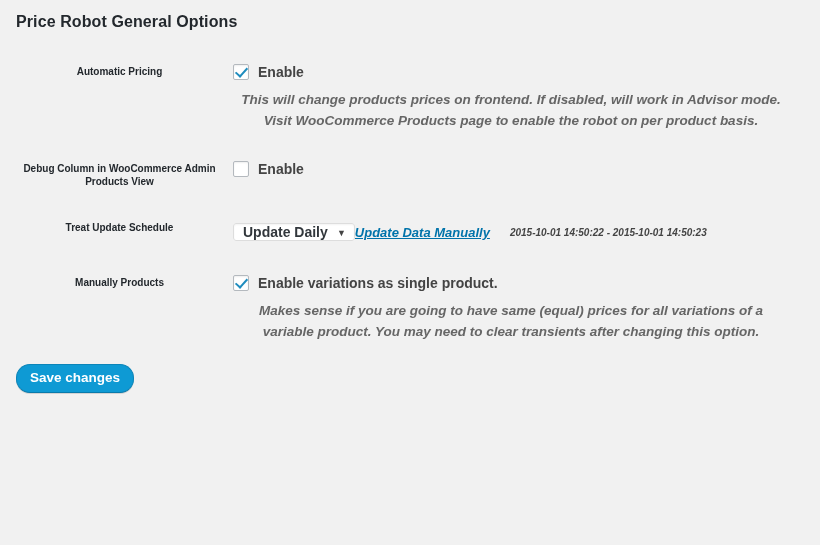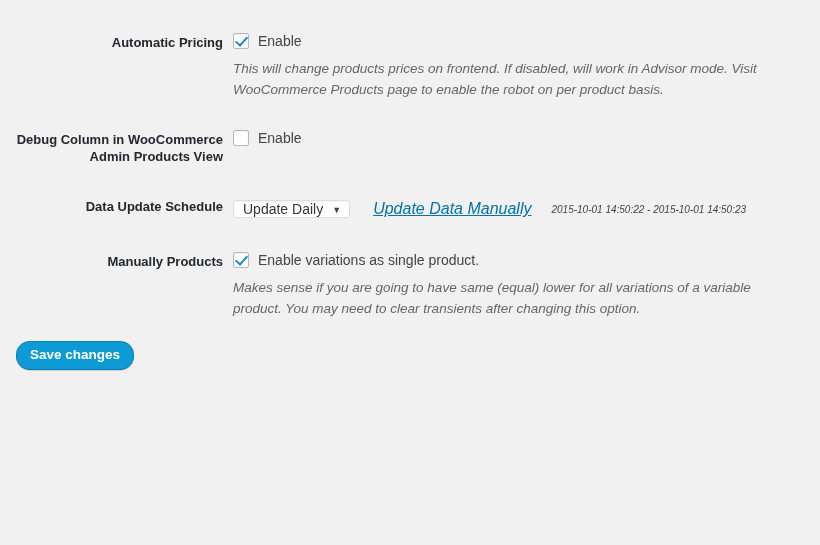--- a/index.html
+++ b/index.html
@@ -31,33 +31,34 @@
     letter-spacing: 0.1px;
   }
   table.form-table {
     border-collapse: collapse;
     width: 820px;
     margin-top: 18px;
     table-layout: fixed;
   }
   table.form-table th {
     width: 233px;
-    text-align: right;
+    text-align: center;
     vertical-align: top;
     padding: 16px 10px 16px 16px;
     font-weight: bold;
-    font-size: 13px;
+    font-size: 10px;
     line-height: 1.35;
     color: #23282d;
     box-sizing: border-box;
   }
   table.form-table td {
     vertical-align: top;
     padding: 14px 18px 14px 0;
     box-sizing: border-box;
+    font-weight: bold;
   }
   .cb-line {
     display: flex;
     align-items: center;
     height: 18px;
   }
   .checkbox {
     width: 16px;
     height: 16px;
     box-sizing: border-box;
@@ -86,20 +87,21 @@
     color: #444;
     line-height: 1;
   }
   .description {
     margin: 8px 0 0 0;
     font-style: italic;
     font-size: 13.5px;
     line-height: 1.58;
     color: #666;
     max-width: 556px;
+    text-align: center;
   }
   .select-wrap {
     display: inline-block;
     position: relative;
     vertical-align: middle;
   }
   .select-box {
     width: 171px;
     height: 29px;
     box-sizing: border-box;
@@ -123,24 +125,24 @@
     font-size: 9px;
     color: #444;
     pointer-events: none;
   }
   .schedule-row-inner {
     display: flex;
     align-items: center;
     white-space: nowrap;
   }
   .manual-link {
-    margin-left: 23px;
+    margin-left: 0;
     color: #0073aa;
     font-style: italic;
-    font-size: 16px;
+    font-size: 13px;
     text-decoration: underline;
     cursor: pointer;
   }
   .timestamps {
     margin-left: 20px;
     font-style: italic;
     font-size: 10px;
     color: #444;
   }
   .button-primary {
@@ -161,20 +163,21 @@
   .submit-area {
     padding: 8px 0 0 16px;
   }
   .row-schedule th, .row-schedule td { padding-top: 13px; padding-bottom: 13px; }
 </style>
 </head>
 <body>
 
 <div class="page">
 
+  <h1 class="page-title">Price Robot General Options</h1>
 
   <table class="form-table">
     <tbody>
 
       <tr>
         <th>Automatic Pricing</th>
         <td>
           <label class="cb-line">
             <span class="checkbox checked"></span>
             <span class="cb-label">Enable</span>
@@ -187,42 +190,42 @@
         <th>Debug Column in WooCommerce Admin Products View</th>
         <td>
           <label class="cb-line">
             <span class="checkbox"></span>
             <span class="cb-label">Enable</span>
           </label>
         </td>
       </tr>
 
       <tr class="row-schedule">
-        <th>Data Update Schedule</th>
+        <th>Treat Update Schedule</th>
         <td>
           <div class="schedule-row-inner">
             <span class="select-wrap">
               <span class="select-box">Update Daily</span>
               <span class="select-arrow">▼</span>
             </span>
             <span class="manual-link">Update Data Manually</span>
             <span class="timestamps">2015-10-01 14:50:22 - 2015-10-01 14:50:23</span>
           </div>
         </td>
       </tr>
 
 
       <tr>
         <th>Manually Products</th>
         <td>
           <label class="cb-line">
             <span class="checkbox checked"></span>
             <span class="cb-label">Enable variations as single product.</span>
           </label>
-          <p class="description">Makes sense if you are going to have same (equal) lower for all variations of a variable product. You may need to clear transients after changing this option.</p>
+          <p class="description">Makes sense if you are going to have same (equal) prices for all variations of a variable product. You may need to clear transients after changing this option.</p>
         </td>
       </tr>
 
     </tbody>
   </table>
 
   <div class="submit-area">
     <button type="button" class="button-primary">Save changes</button>
   </div>
 

